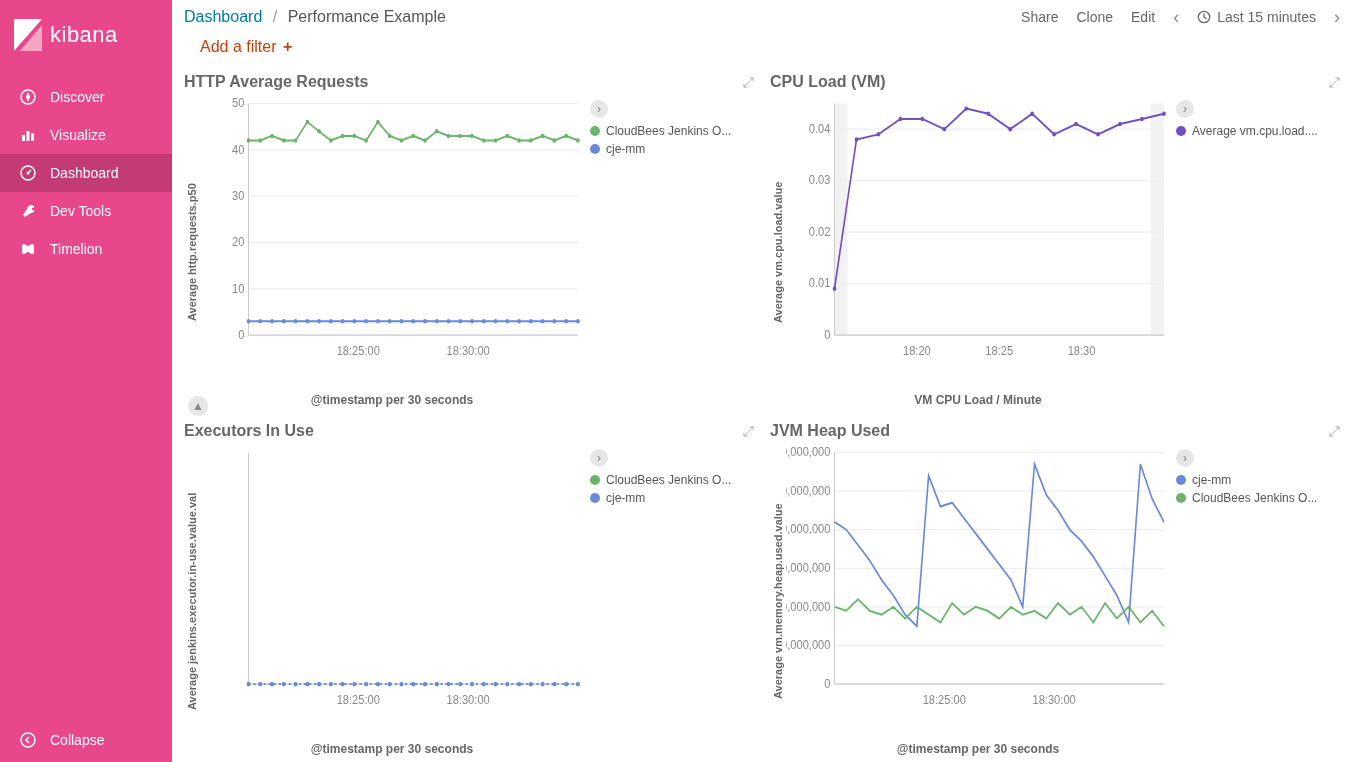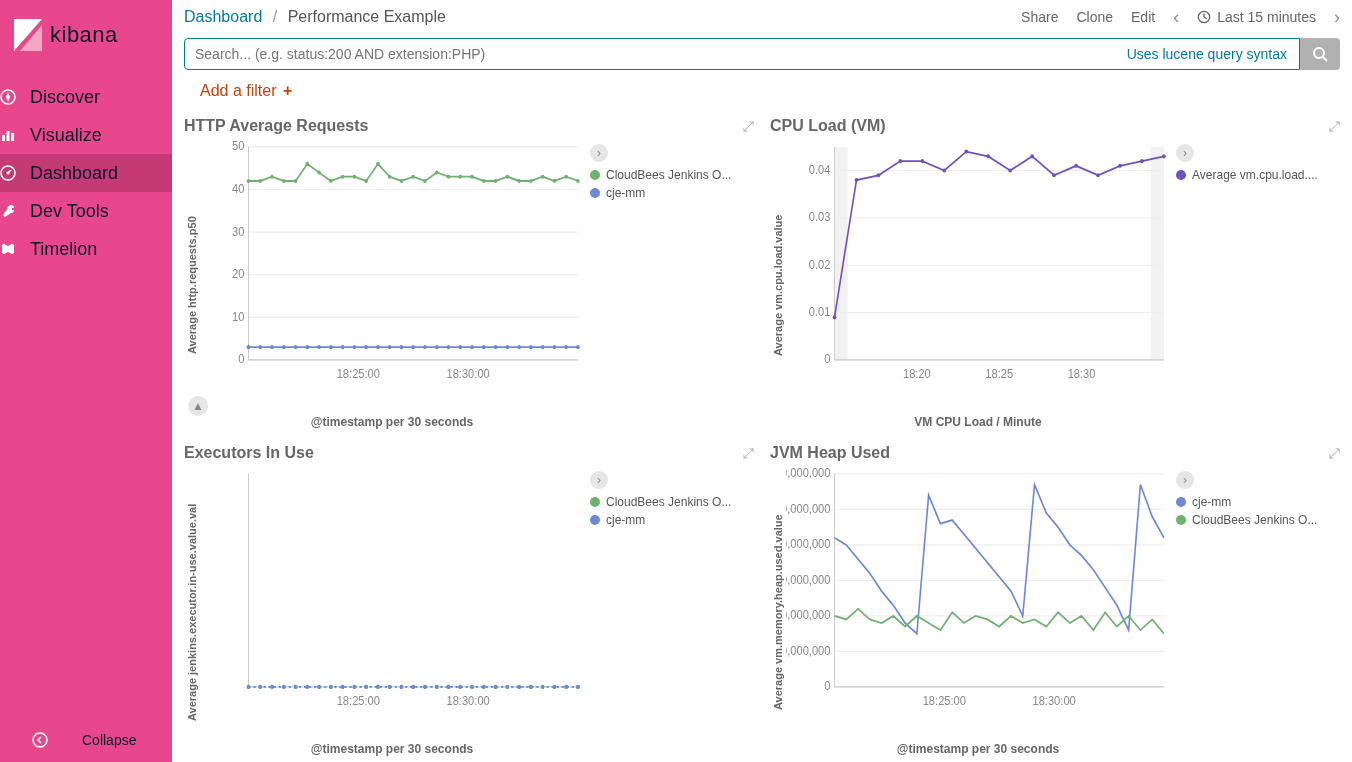--- a/index.html
+++ b/index.html
@@ -1,25 +1,25 @@
 <!DOCTYPE html>
 <html><head>
 <meta charset="utf-8">
 <style>
 * { margin: 0; padding: 0; box-sizing: border-box; }
 body { font-family: -apple-system, BlinkMacSystemFont, "Segoe UI", Helvetica, Arial, sans-serif; font-size: 14px; color: #2d2d2d; background: #fff; width: 1352px; height: 762px; overflow: hidden; display: flex; }
-.sidebar { width: 172px; background: #e8488b; color: #0f172a; display: flex; flex-direction: column; flex-shrink: 0; }
+.sidebar { width: 172px; background: #e8488b; color: #ffffff; display: flex; flex-direction: column; flex-shrink: 0; }
 .logo { height: 70px; display: flex; align-items: center; padding-left: 14px; background: #e8488b; }
 .logo svg { margin-right: 8px; flex-shrink: 0; }
 .logo-text { font-size: 22px; font-weight: 400; letter-spacing: 0.5px; }
 .nav { flex: 1; padding-top: 8px; }
-.nav-item { display: flex; align-items: center; height: 38px; cursor: pointer; font-size: 18px; }
+.nav-item { display: flex; align-items: center; height: 38px; padding-left: 20px; cursor: pointer; font-size: 14px; }
 .nav-item.active { background: #c33a75; }
 .nav-item svg, .nav-item .icon { width: 16px; height: 16px; margin-right: 14px; flex-shrink: 0; }
-.collapse { display: flex; align-items: center; height: 44px; padding-left: 32px; cursor: pointer; gap: 20px; }
+.collapse { display: flex; align-items: center; height: 44px; padding-left: 20px; cursor: pointer; }
 .collapse svg { width: 16px; height: 16px; margin-right: 14px; }
 .main { flex: 1; display: flex; flex-direction: column; overflow: hidden; }
 .topbar { display: flex; align-items: center; height: 34px; padding: 0 12px; color: #666; }
 .breadcrumb { flex: 1; font-size: 16px; color: #555; }
 .breadcrumb a { color: #0079a5; text-decoration: none; }
 .breadcrumb .sep { margin: 0 6px; color: #999; }
 .top-actions { display: flex; align-items: center; gap: 18px; color: #666; }
 .top-actions .action { cursor: pointer; }
 .top-actions .chev { cursor: pointer; font-size: 18px; color: #888; }
 .time-picker { display: flex; align-items: center; gap: 6px; cursor: pointer; }
@@ -124,32 +124,20 @@
         <svg width="14" height="14" viewBox="0 0 16 16">
             <circle cx="8" cy="8" r="6.5" fill="none" stroke="#666" stroke-width="1.5"></circle>
             <path d="M8 4 L8 8 L11 10" fill="none" stroke="#666" stroke-width="1.5"></path>
           </svg>
         <span>Last 15 minutes</span>
       </span>
       <span class="chev">›</span>
     </div>
   </div>
 
-  <div class="search-row">
-    <div class="search-box">
-      <input class="search-input" placeholder="Search... (e.g. status:200 AND extension:PHP)" style="">
-      <span class="lucene">Uses lucene query syntax</span>
-    </div>
-    <div class="search-btn">
-      <svg width="16" height="16" viewBox="0 0 16 16">
-          <circle cx="7" cy="7" r="5" fill="none" stroke="#fff" stroke-width="2"></circle>
-          <path d="M11 11 L15 15" stroke="#fff" stroke-width="2"></path>
-        </svg>
-    </div>
-  </div>
 
   <div class="filter-row">
     <span class="add-filter">
       <span>Add a filter</span>
       <span class="plus">+</span>
     </span>
   </div>
 
   <div class="panels">
 

